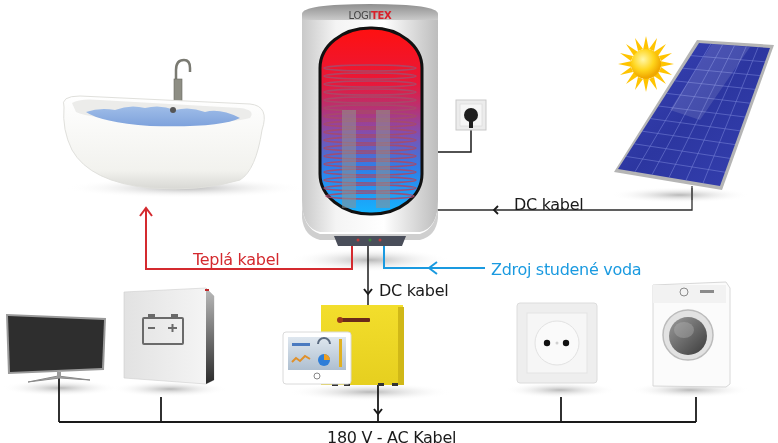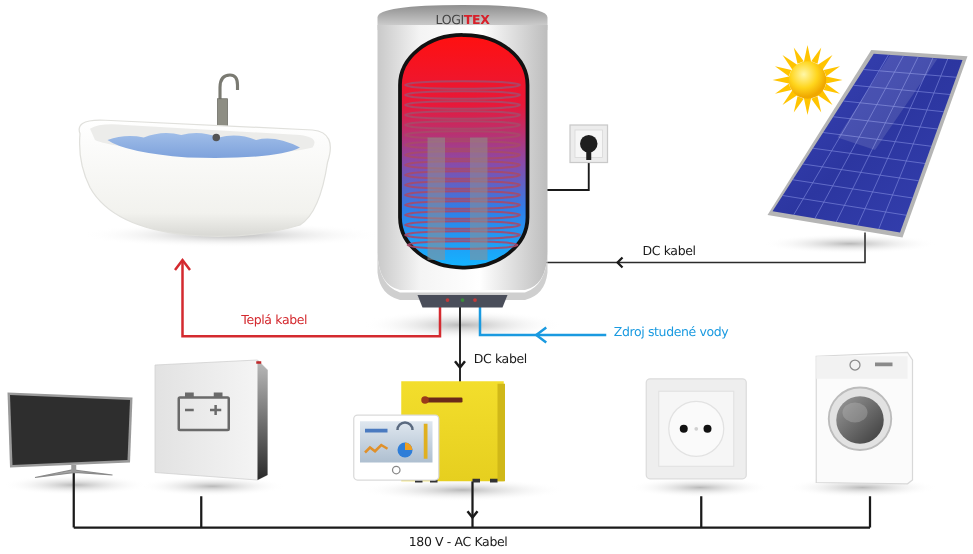--- a/index.html
+++ b/index.html
@@ -1,18 +1,18 @@
 <!DOCTYPE html>
 <html><head>
 <meta charset="utf-8">
 <style>
   html,body{margin:0;padding:0;background:#ffffff;}
   body{width:778px;height:443px;position:relative;overflow:hidden;font-family:"DejaVu Sans","Liberation Sans",sans-serif;}
   #stage{position:absolute;left:0;top:0;width:778px;height:443px;}
-  .lbl{position:absolute;font-size:10px;white-space:nowrap;letter-spacing:-0.3px;line-height:1;text-align:right;}
+  .lbl{position:absolute;font-size:16px;white-space:nowrap;letter-spacing:-0.3px;line-height:1;text-align:right;}
   .lbl-black{color:#1a1a1a;}
   .lbl-red{color:#d42a2f;}
   .lbl-blue{color:#1a9ae0;}
 </style>
 </head>
 <body>
 
 <svg id="stage" viewBox="0 0 778 443" xmlns="http://www.w3.org/2000/svg">
   <defs>
     <radialGradient id="shadow" cx="50%" cy="50%" r="50%">
@@ -278,16 +278,16 @@
     <circle cx="688" cy="336" r="19" fill="url(#drumGrad)"></circle>
     <ellipse cx="684" cy="330" rx="10" ry="8" fill="#bdbdbd" opacity="0.35"></ellipse>
   </g>
 
   <text x="370" y="19" text-anchor="middle" font-size="10" font-family="'DejaVu Sans', sans-serif" letter-spacing="-0.3">
     <tspan fill="#444">LOGI</tspan><tspan fill="#d8202a" font-weight="bold">TEX</tspan>
   </text>
 </svg>
 
 <div class="lbl lbl-red" style="left:193px;top:252px;">Teplá kabel</div>
-<div class="lbl lbl-blue" style="left:491px;top:262px;">Zdroj studené vody</div>
+<div class="lbl lbl-blue" style="left:491px;top:262px;">Zdroj studené voda</div>
 <div class="lbl lbl-black" style="left:514px;top:197px;">DC kabel</div>
 <div class="lbl lbl-black" style="left:379px;top:283px;">DC kabel</div>
 <div class="lbl lbl-black" style="left:327px;top:430px;">180 V - AC Kabel</div>
 
 </body></html>

